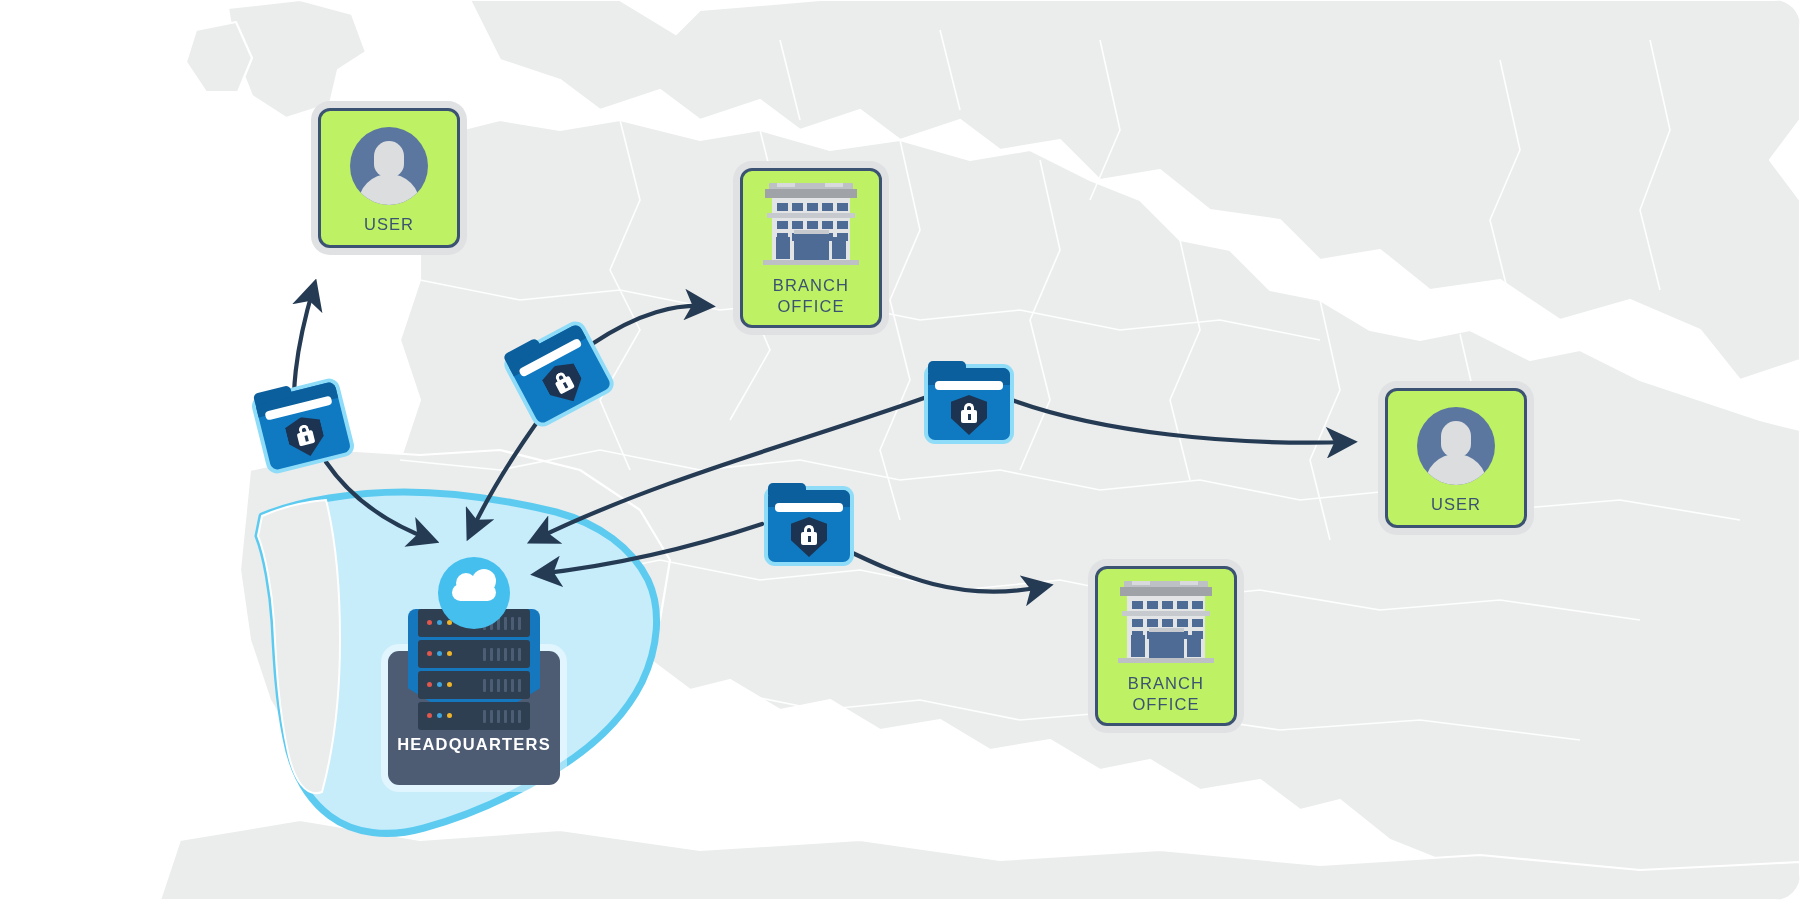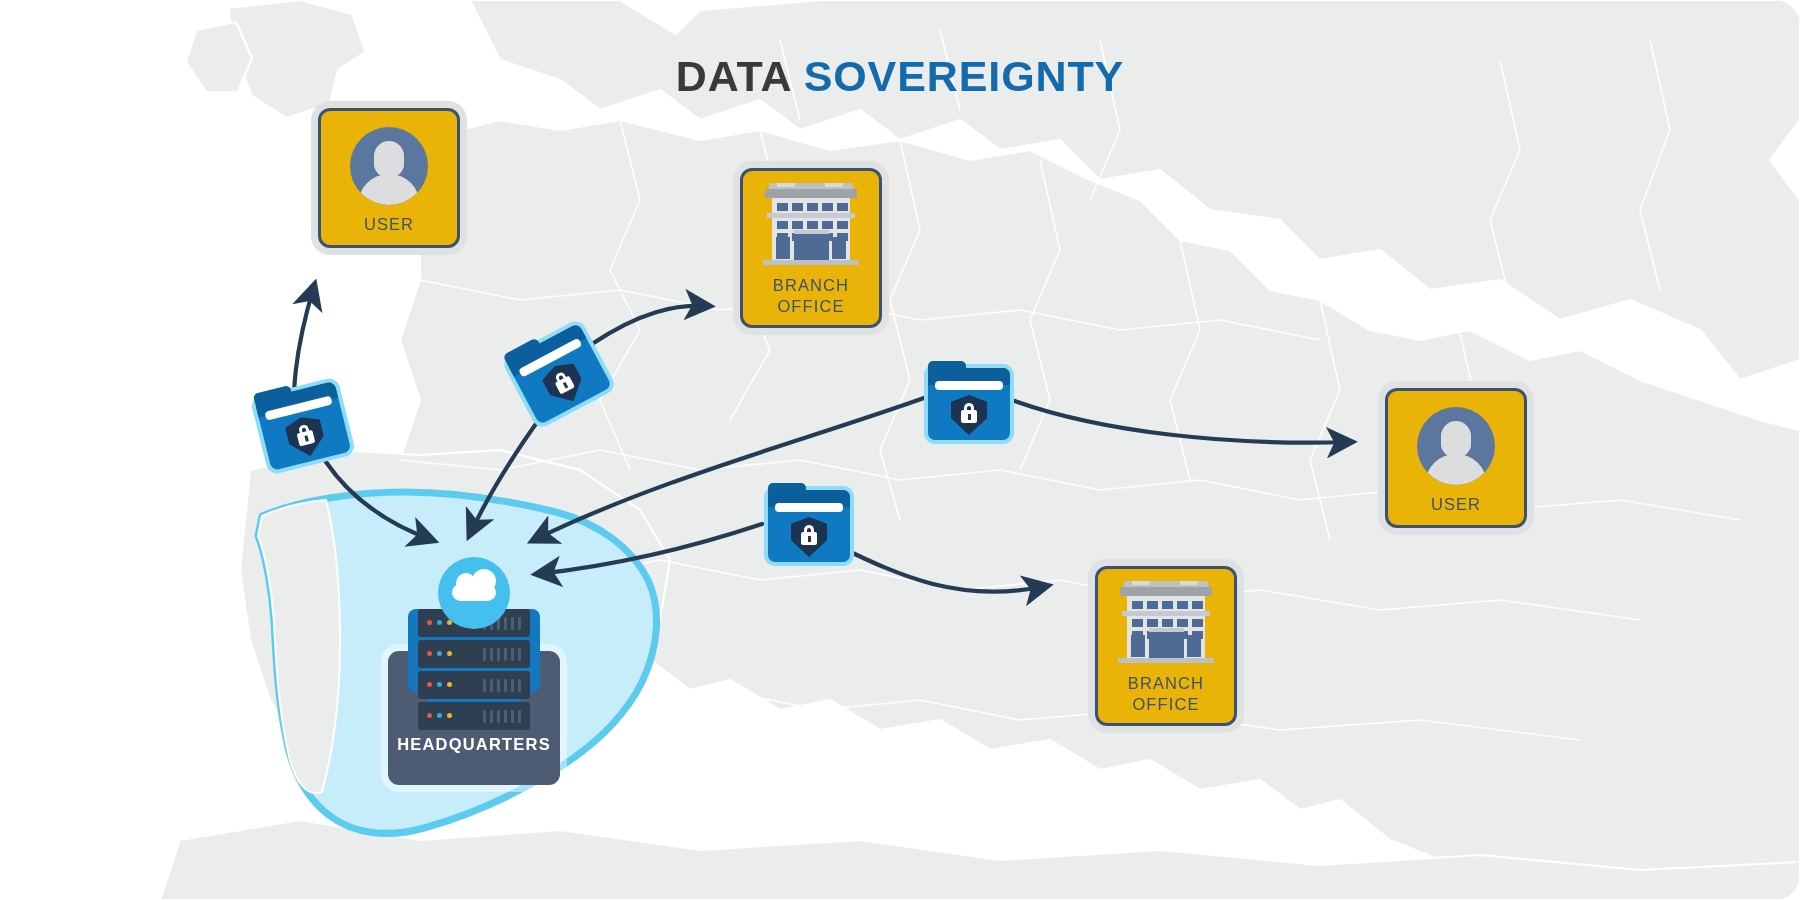--- a/index.html
+++ b/index.html
@@ -20,21 +20,21 @@
     font-size:43px;font-weight:bold;letter-spacing:.9px;
     font-family:"Liberation Sans",sans-serif;
     white-space:nowrap;z-index:40;
   }
   #title .t1{color:#3a3a3a;}
   #title .t2{color:#136aad;}
 
   
   .card{
     position:absolute;z-index:30;box-sizing:border-box;
-    background:#eab308;border:3px solid #3c5272;border-radius:12px;
+    background:#bef264;border:3px solid #3c5272;border-radius:12px;
     box-shadow:0 0 0 7px #dfe1e3, 0 2px 4px rgba(0,0,0,.05);
     display:flex;flex-direction:column;align-items:center;justify-content:center;
   }
   .card .label{
     color:#3c5272;font-size:16.5px;letter-spacing:1.1px;text-align:center;
     line-height:1.28;font-family:"Liberation Sans",sans-serif;
   }
 
   
   .card-user{width:142px;height:140px;padding-top:6px;}
@@ -235,23 +235,20 @@
 
         <path d="M924 398 C800 442 656 480 534 540"></path>
 
         <path d="M838 546 C900 576 960 604 1046 586"></path>
 
         <path d="M762 524 C690 548 610 566 538 574"></path>
       </g>
     </svg>
   </div>
 
-  <div id="title">
-    <span class="t1">DATA </span><span class="t2">SOVEREIGNTY</span>
-  </div>
 
   <div class="card card-user" style="left:318px;top:108px;">
     <div class="avatar">
       <div class="head"></div>
         <div class="body"></div>
     </div>
     <div class="label">USER</div>
   </div>
 
   <div class="card card-branch" style="left:740px;top:168px;">

